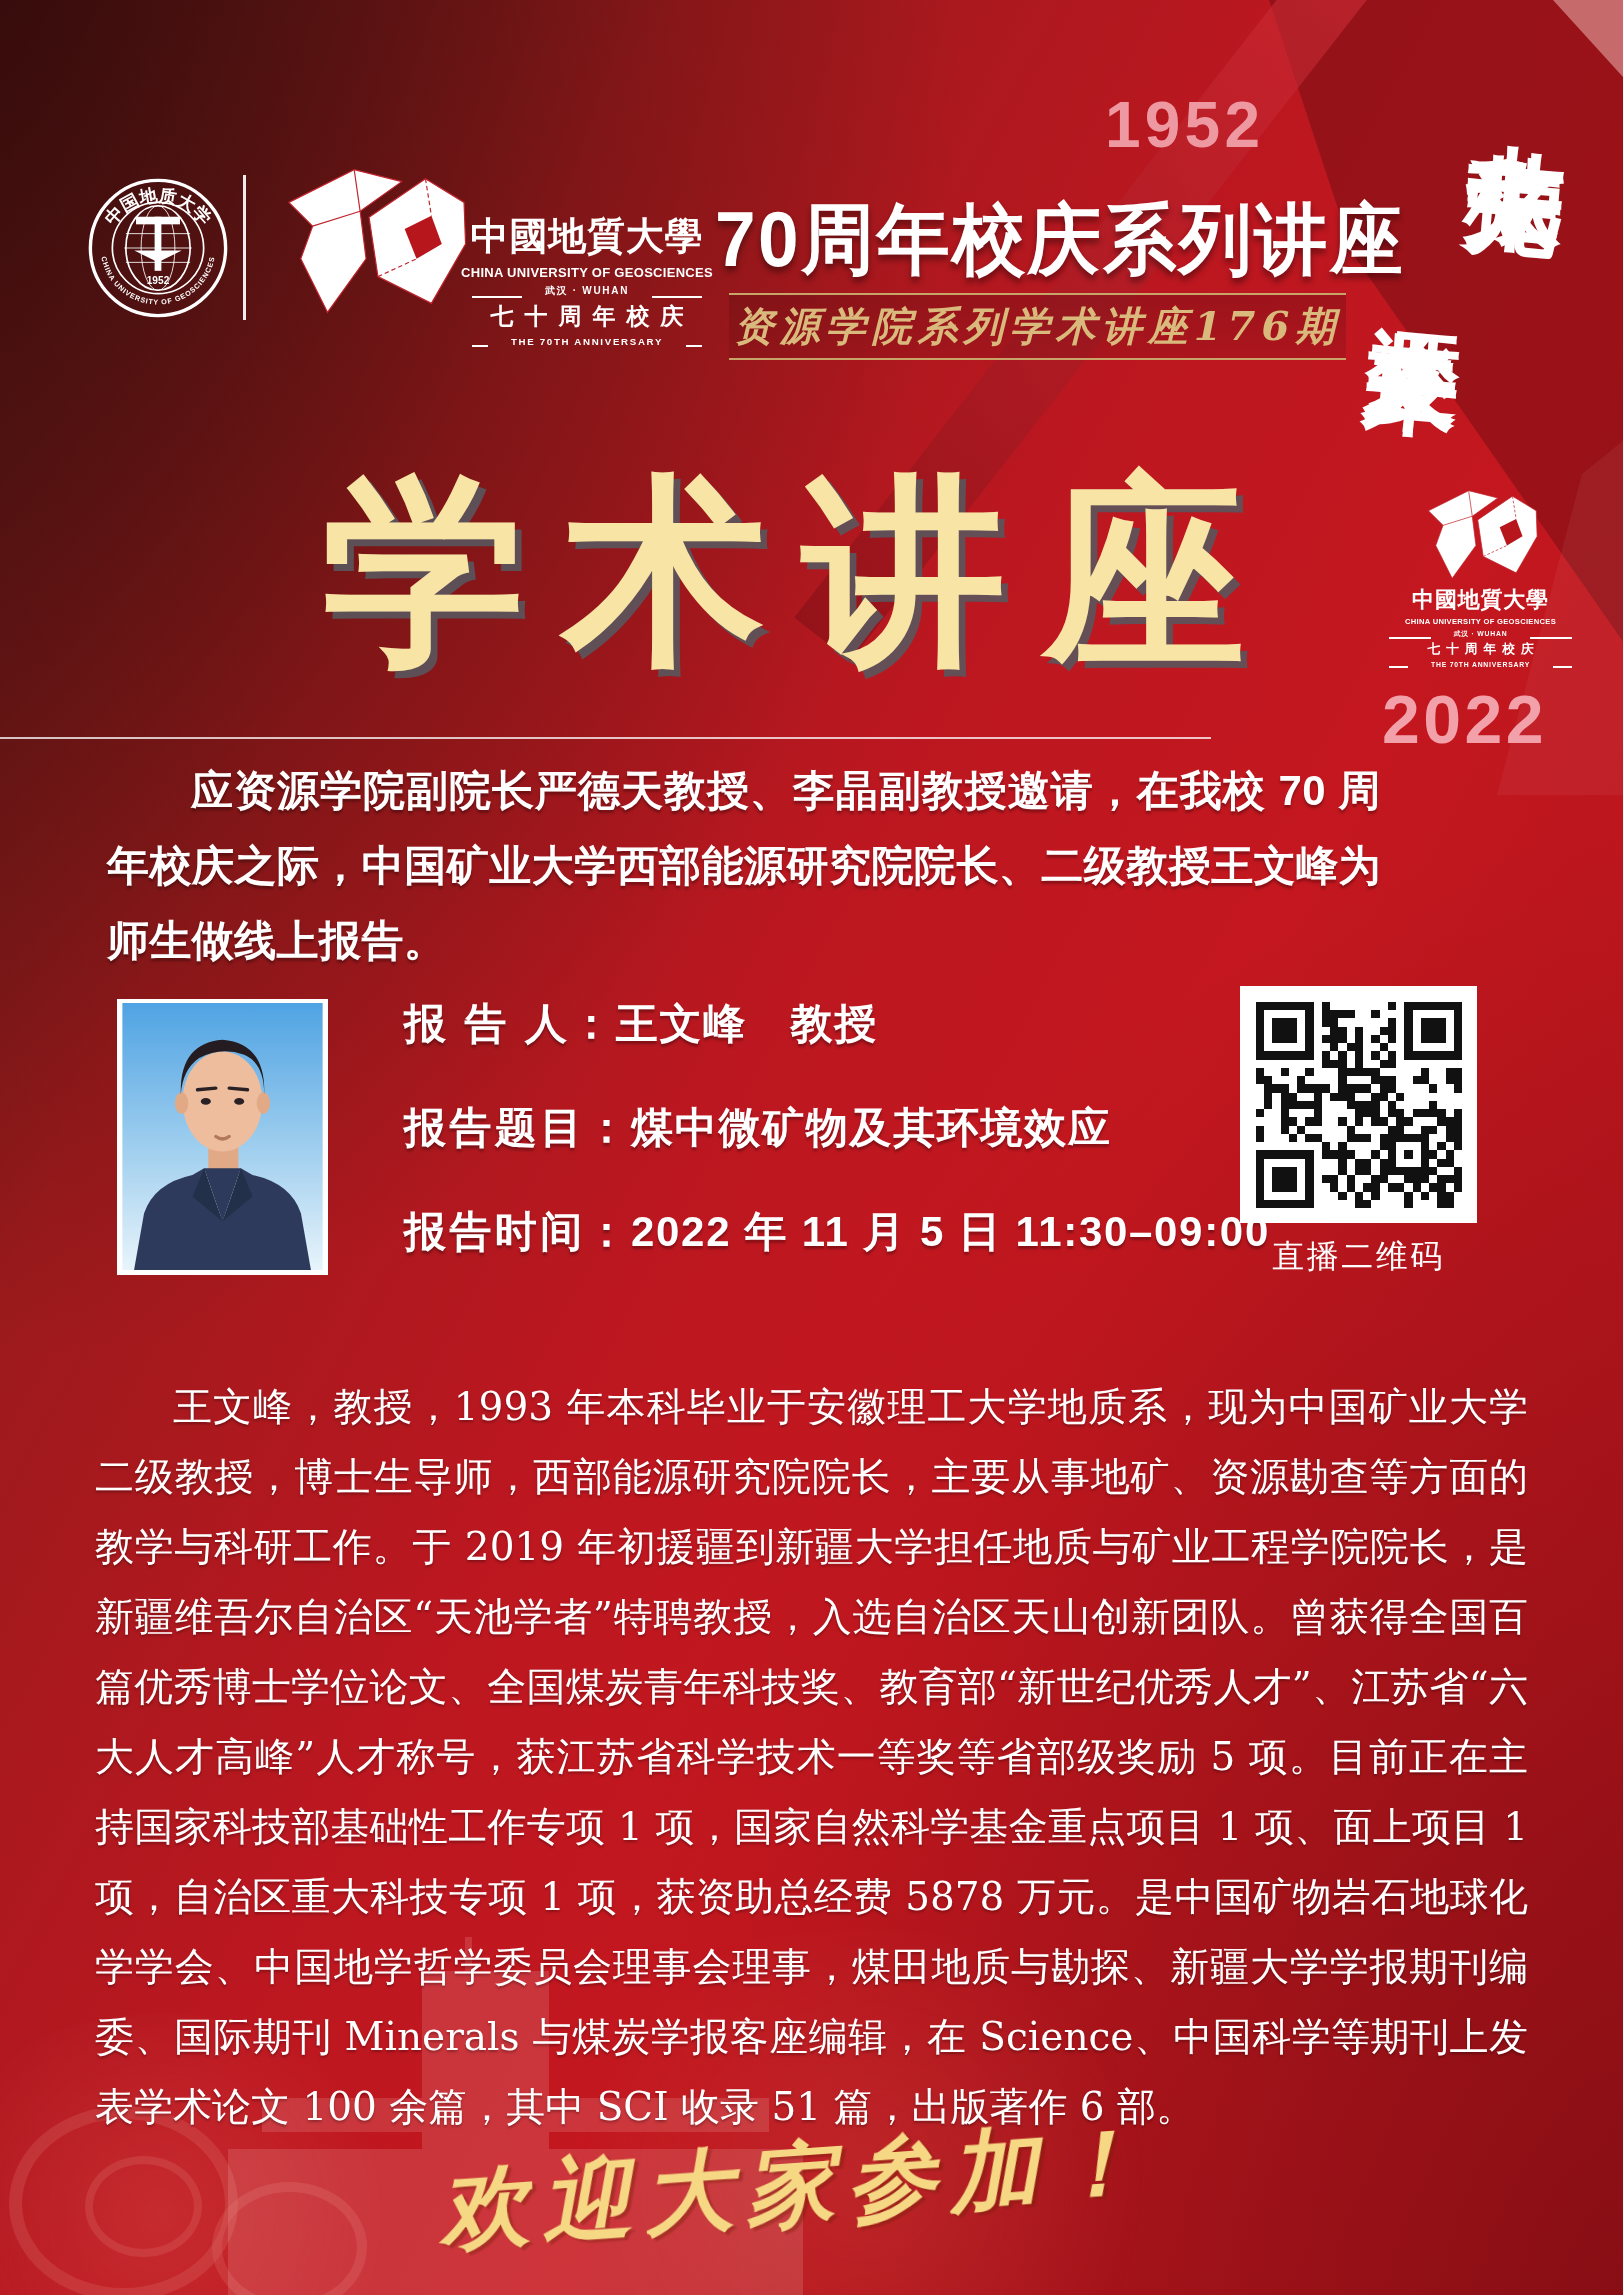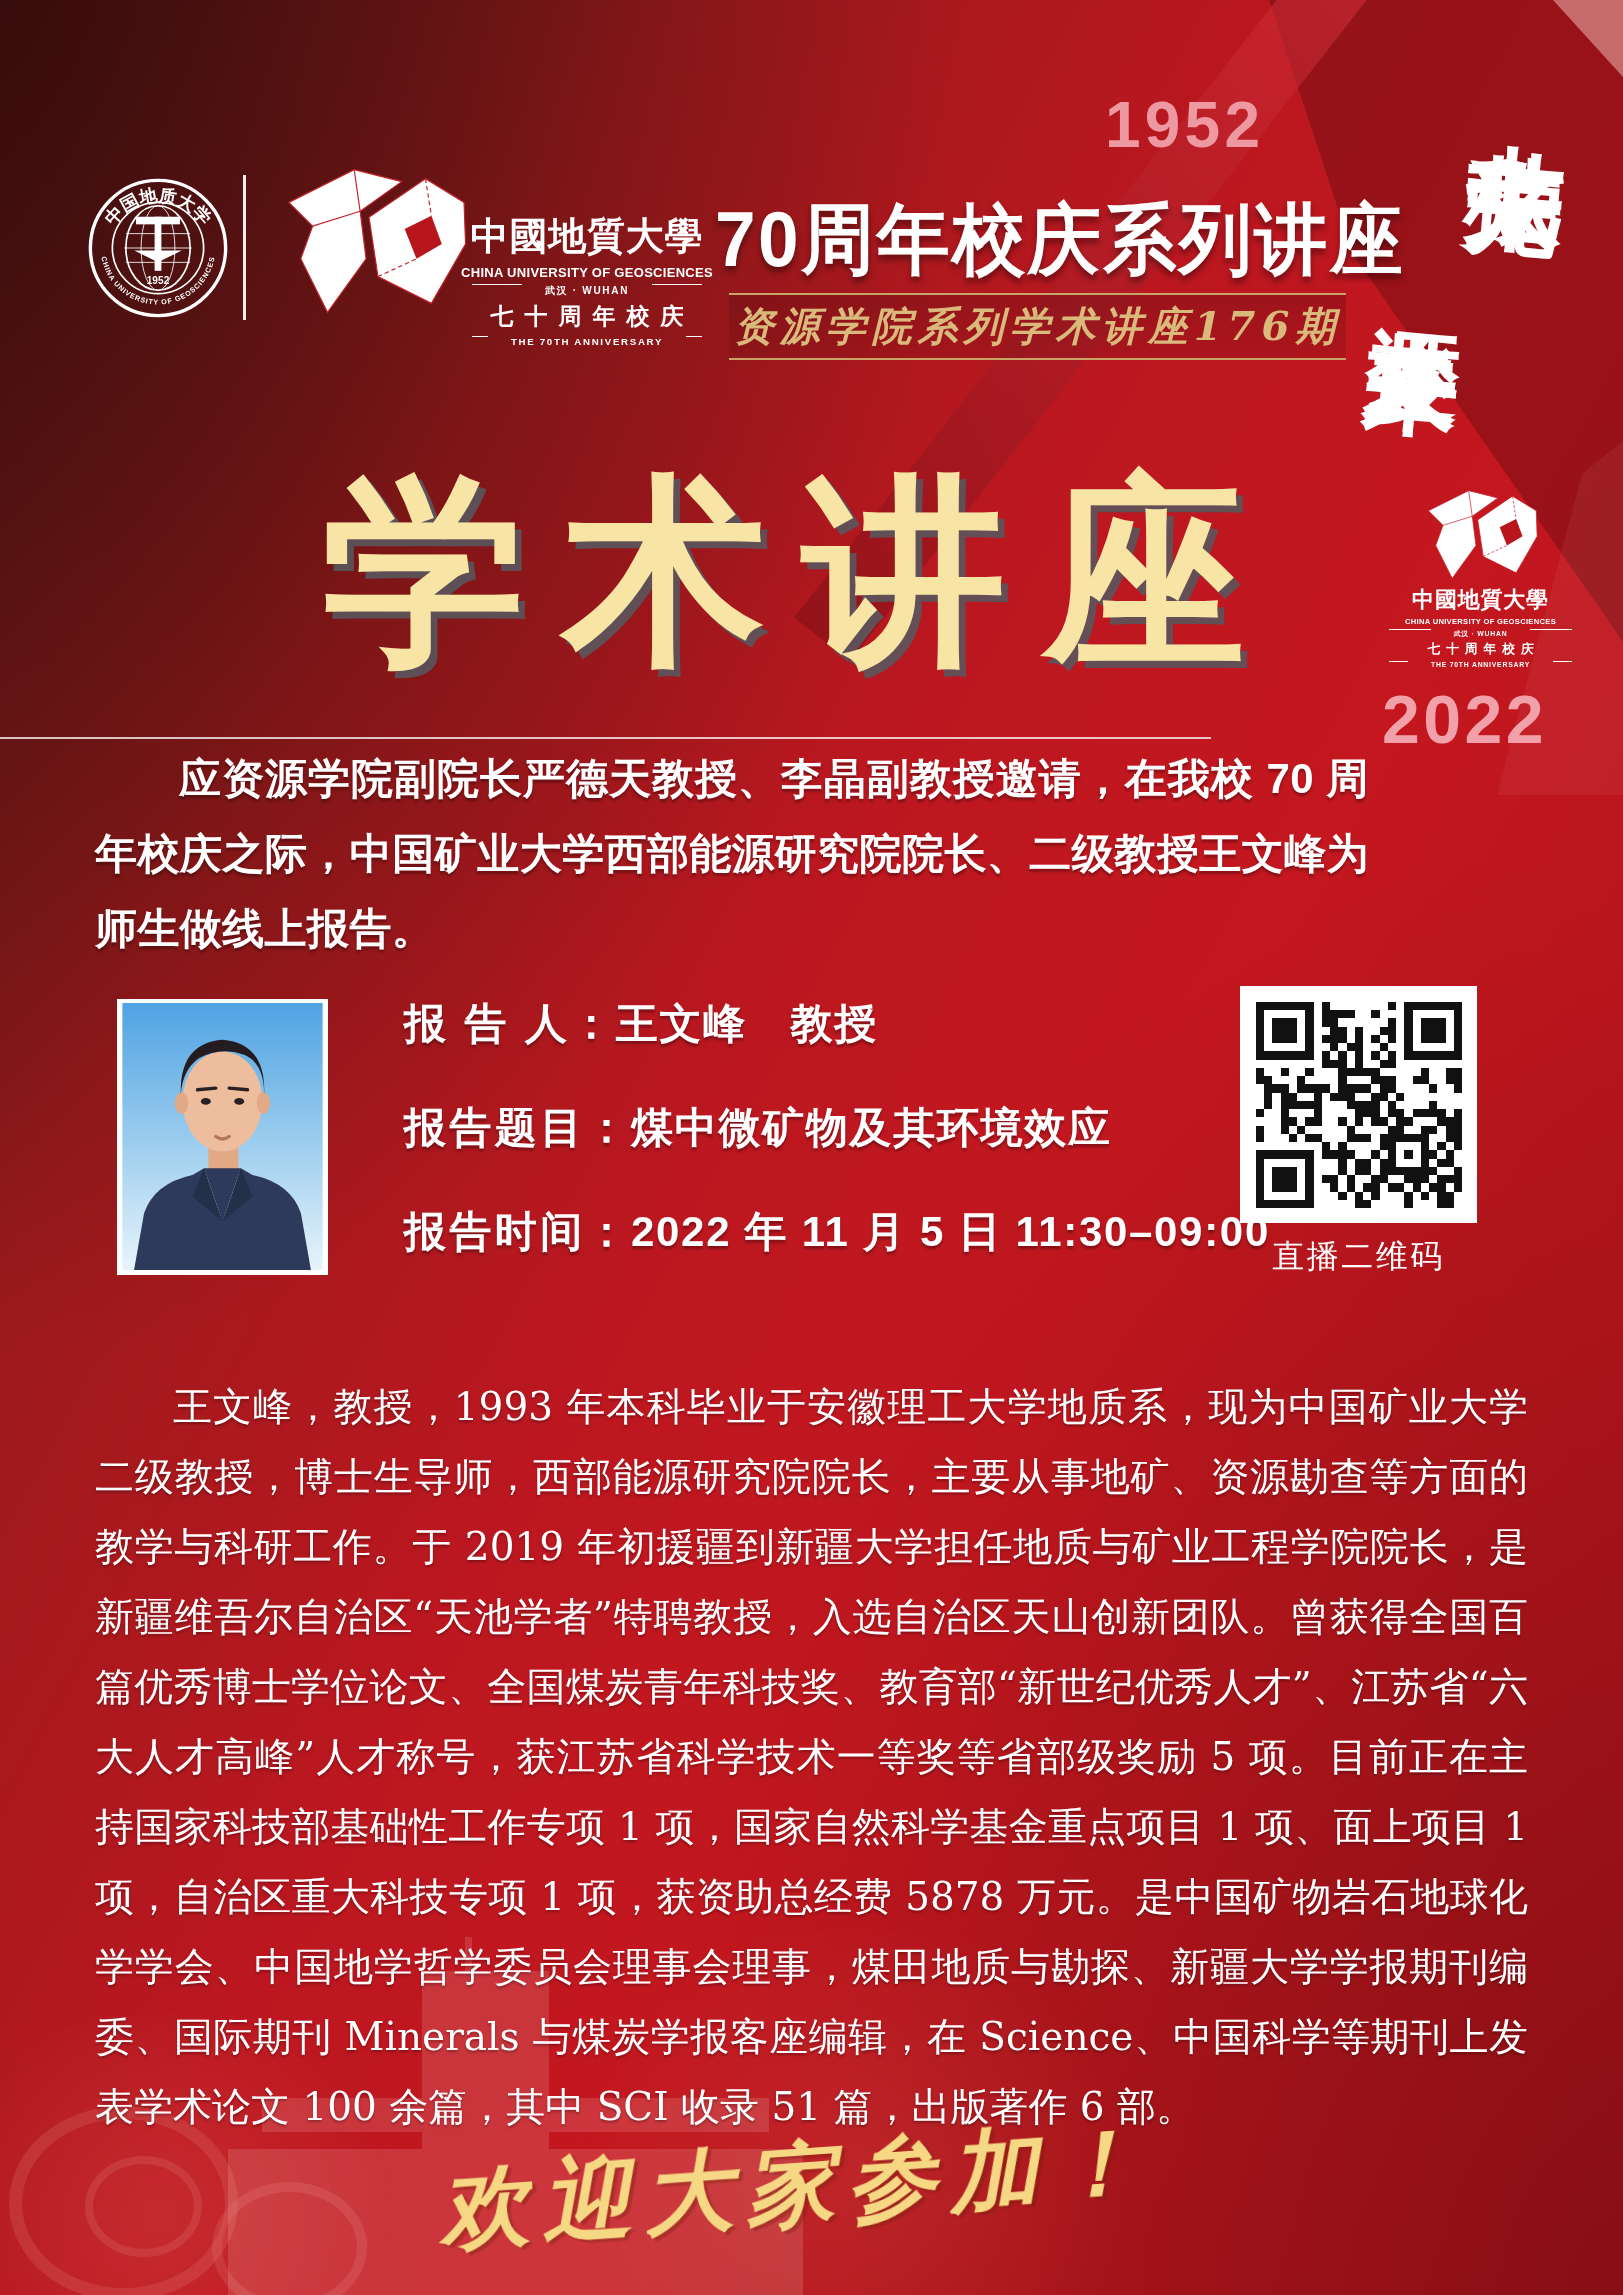--- a/index.html
+++ b/index.html
@@ -28,21 +28,21 @@
   .bldg{left:211px;top:1971px;width:609px;height:325px;opacity:.16;}
   .bldg .tower{position:absolute;left:211px;top:0;width:127px;height:325px;background:#ffd9cf;}
   .bldg .slab{position:absolute;background:#ffd9cf;}
   
   .seal{left:87px;top:166px;}
   .logo-divider{left:243px;top:175px;width:2.5px;height:145px;background:rgba(255,255,255,.92);}
   .origami{left:277px;top:163px;}
   .logo-text{left:472px;top:211px;width:230px;display:flex;flex-direction:column;align-items:center;gap:3.4px;}
   .logo-cn{font-family:"DejaVu Serif",serif;font-weight:bold;font-size:38px;letter-spacing:0.8px;white-space:nowrap;}
   .logo-en{font-weight:bold;font-size:13px;letter-spacing:0.3px;white-space:nowrap;}
-  .rule-row{display:flex;align-items:flex-start;gap:23px;width:100%;}
+  .rule-row{display:flex;align-items:flex-end;gap:23px;width:100%;}
   .rule-row .ln{flex:1;height:1.3px;background:#fff;}
   .logo-city{font-weight:bold;font-size:10px;letter-spacing:1.7px;white-space:nowrap;}
   .logo-anniv{font-weight:bold;font-size:23px;letter-spacing:11px;white-space:nowrap;text-indent:11px;}
   .logo-anniv-en{font-weight:bold;font-size:9.7px;letter-spacing:1.7px;white-space:nowrap;}
   .year-1952{left:1105px;top:88px;font-size:64px;font-weight:bold;color:#ee98a2;letter-spacing:4.2px;}
   .series-title{left:715px;top:189px;font-size:73px;font-weight:bold;letter-spacing:2.5px;white-space:nowrap;
     transform:scaleY(1.06);transform-origin:top left;text-shadow:0 4.2px 6px rgba(0,0,0,.4);}
   .sub-banner{left:729px;top:293px;width:617px;height:63px;display:flex;align-items:center;justify-content:center;
     border-top:2.5px solid #c9a468;border-bottom:2.5px solid #c9a468;
     background:linear-gradient(180deg,rgba(80,10,14,.30),rgba(80,10,14,.16));}
@@ -199,21 +199,21 @@
     <div class="rule-row">
         <span class="ln"></span>
         <span class="logo-anniv-en">THE 70TH ANNIVERSARY</span>
         <span class="ln"></span>
       </div>
   </div>
 
   <div class="abs main-title">学术讲座</div>
   <div class="abs hairline"></div>
 
-  <p class="abs intro" style="margin:0">应资源学院副院长严德天教授、李晶副教授邀请，在我校 70 周年校庆之际，中国矿业大学西部能源研究院院长、二级教授王文峰为师生做线上报告。</p>
+  <p class="abs intro" style="margin:12px">应资源学院副院长严德天教授、李晶副教授邀请，在我校 70 周年校庆之际，中国矿业大学西部能源研究院院长、二级教授王文峰为师生做线上报告。</p>
 
   <div class="abs photo">
     <svg width="203" height="267" viewBox="0 0 240 320">
       <defs>
         <linearGradient id="sky" x1="0" y1="0" x2="0" y2="1">
           <stop offset="0" stop-color="#4fa3e3"></stop>
             <stop offset="0.6" stop-color="#a8d3f0"></stop>
             <stop offset="1" stop-color="#e8f4fb"></stop>
         </linearGradient>
       </defs>

